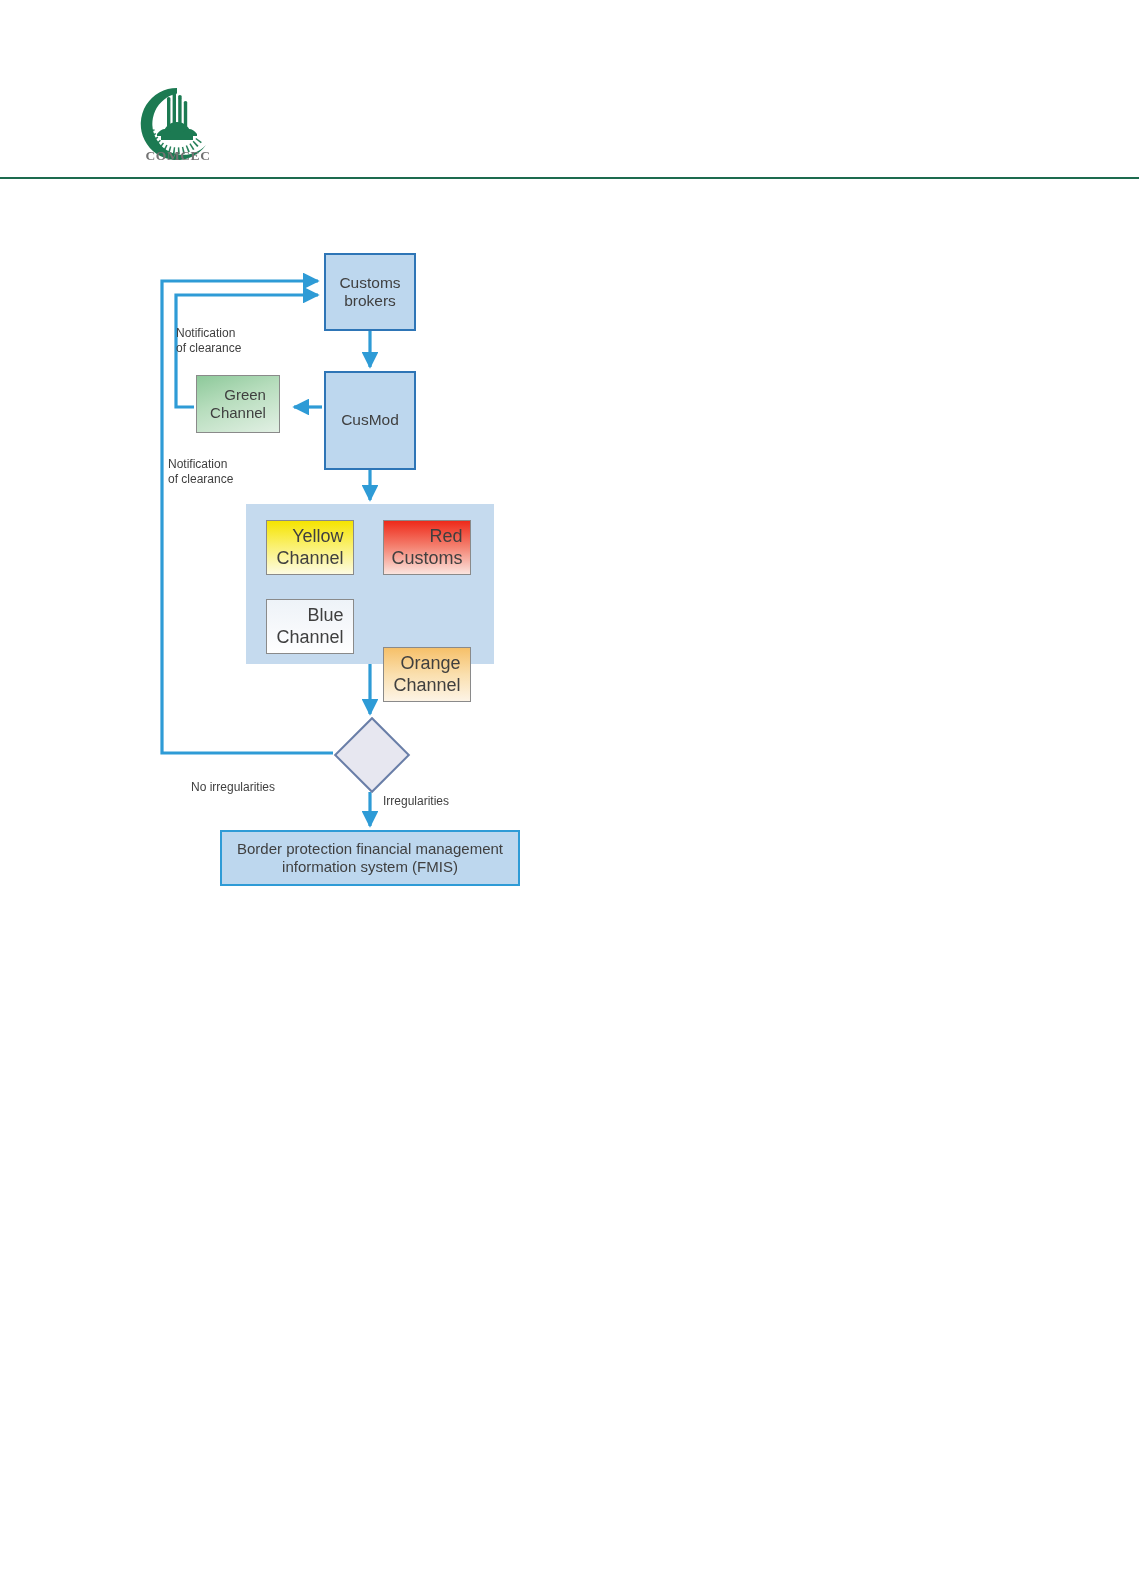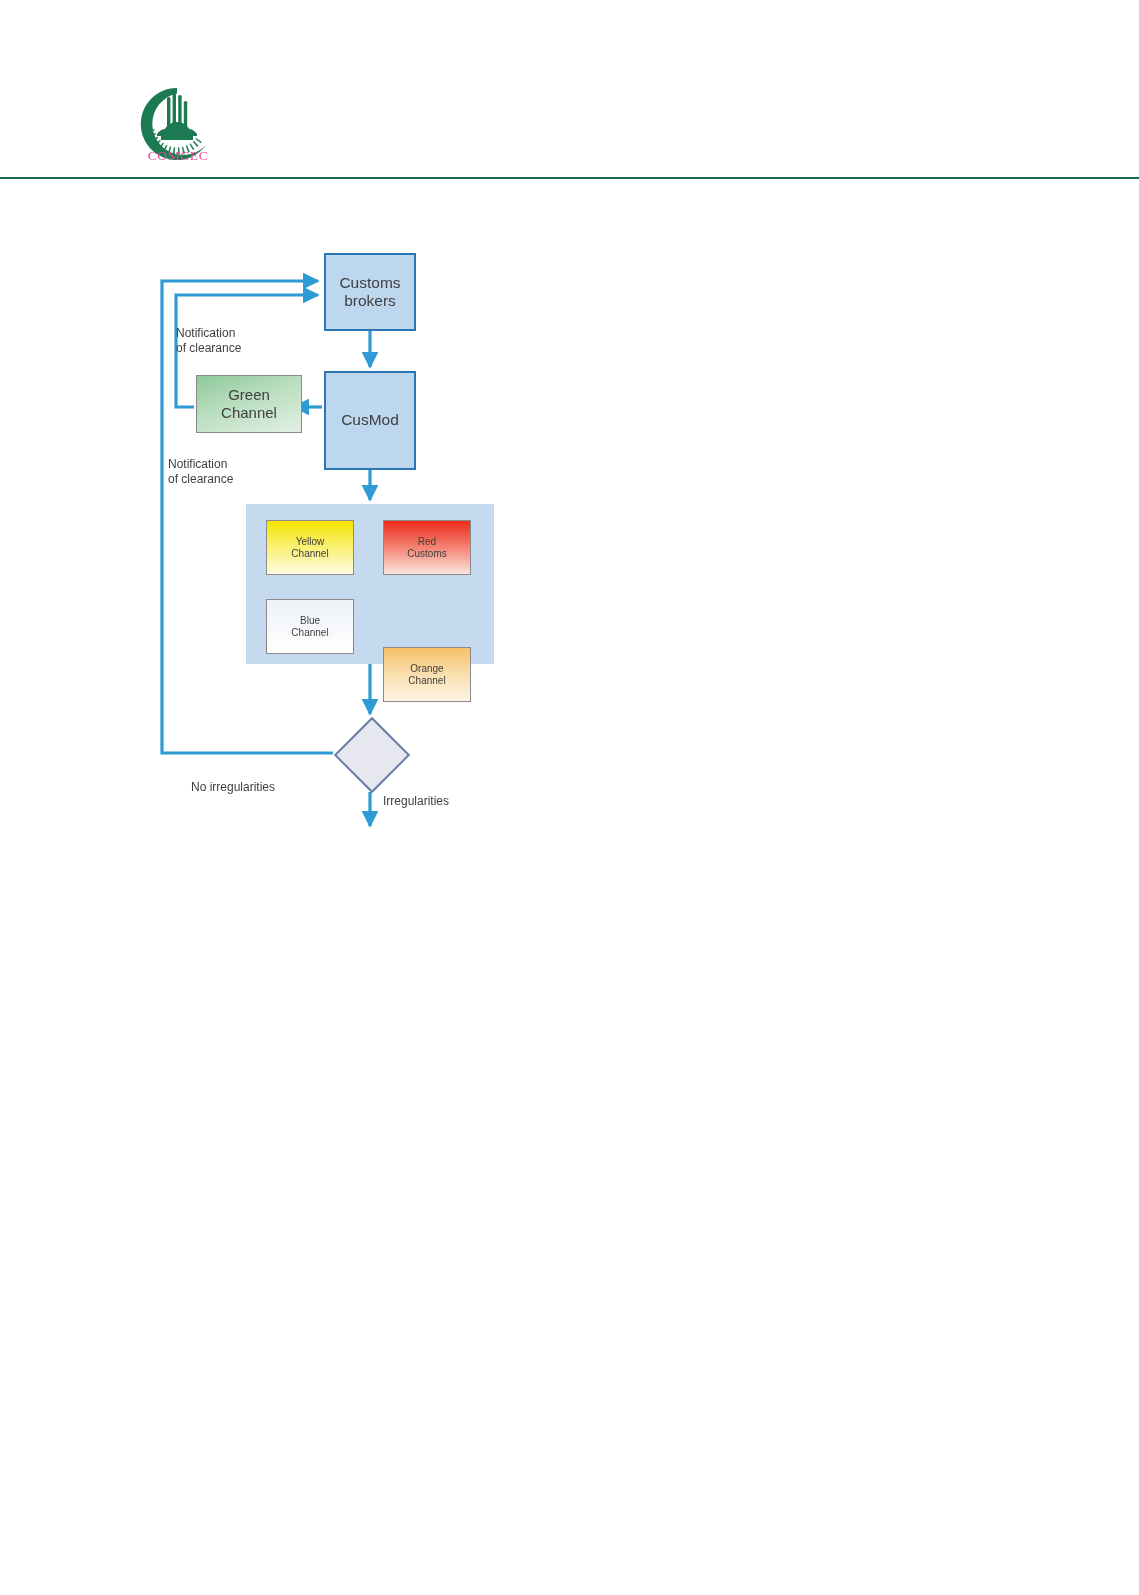--- a/index.html
+++ b/index.html
@@ -34,21 +34,22 @@
   #brand-logo svg { display: block; }
   #logo-wordmark {
     position: absolute;
     left: 137px;
     top: 148px;
     width: 82px;
     text-align: center;
     font-family: "Liberation Serif", serif;
     font-size: 13.5px;
     letter-spacing: 0.6px;
-    color: #ec4899;
+    color: #737373;
+    font-weight: bold;
   }
   #header-rule {
     position: absolute;
     left: 0;
     top: 177px;
     width: 1139px;
     height: 2px;
     background: #1d6b4f;
   }
 
@@ -94,44 +95,45 @@
   }
   #node-fmis {
     left: 220px; top: 648px;
     width: 300px; height: 56px;
     border-color: #2e9bd6;
     font-size: 15px;
   }
 
   #node-green-channel {
     left: 196px; top: 193px;
-    width: 106px; height: 58px;
+    width: 84px; height: 58px;
     background: linear-gradient(160deg, #8dc99a 0%, #b7ddbd 42%, #e2f0e4 100%);
     border: 1.5px solid #8a8a8a;
     font-size: 15px;
+    text-align: right;
   }
 
   #channels-panel {
     position: absolute;
     left: 246px; top: 322px;
     width: 248px; height: 160px;
     background: #c5daee;
   }
   .channel-box {
     position: absolute;
     box-sizing: border-box;
     display: flex;
     align-items: center;
     justify-content: center;
-    text-align: center;
+    text-align: right;
     line-height: 1.18;
     width: 88px;
     height: 55px;
     border: 1.5px solid #8a8a8a;
-    font-size: 10px;
+    font-size: 18px;
     color: #3f3f3f;
   }
   #channel-yellow {
     left: 20px; top: 16px;
     background: linear-gradient(180deg, #f5e400 0%, #faf06a 45%, #fdfbe2 100%);
   }
   #channel-red {
     left: 137px; top: 16px;
     background: linear-gradient(180deg, #ee2a1a 0%, #f4806f 48%, #fbe4de 100%);
   }
@@ -265,20 +267,24 @@
     <div class="channel-box" id="channel-orange">
       <span style="white-space: pre-line;">Orange
 Channel</span>
     </div>
   </div>
 
   <div id="node-decision">
     <div class="diamond-face"></div>
   </div>
 
+  <div class="node node-blue" id="node-fmis">
+    <span style="white-space: pre-line;">Border protection financial management
+information system (FMIS)</span>
+  </div>
 
   <div class="edge-label" id="label-notification-1">Notification
 of clearance</div>
 
   <div class="edge-label" id="label-notification-2">Notification
 of clearance</div>
 
   <div class="edge-label" id="label-no-irregularities">No irregularities</div>
 
   <div class="edge-label" id="label-irregularities">Irregularities</div>

